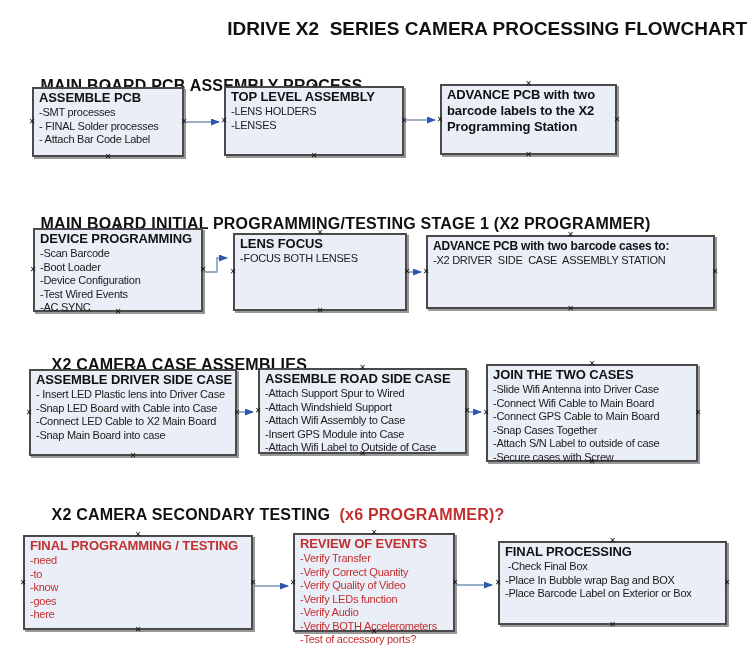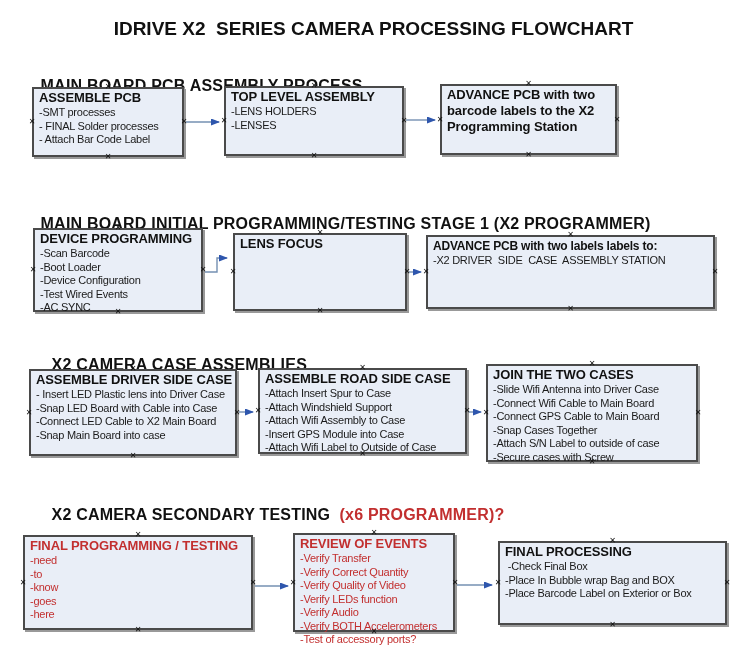--- a/index.html
+++ b/index.html
@@ -1,18 +1,18 @@
 <!DOCTYPE html>
 <html><head>
 <meta charset="utf-8">
 <style>
   html,body{margin:0;padding:0;background:#fff;}
   .stage{position:relative;width:747px;height:662px;background:#ffffff;
          font-family:"Liberation Sans",sans-serif;overflow:hidden;}
-  .page-title{position:absolute;top:18px;left:0;width:747px;text-align:center;
+  .page-title{position:absolute;top:18px;left:0;width:747px;text-align:right;
               font-size:19px;font-weight:bold;color:#111;white-space:pre;}
   .sec-heading{position:absolute;font-size:16px;font-weight:bold;color:#111;
                white-space:pre;letter-spacing:.2px;}
   .sec-heading .red{color:#c22f2f;}
   .fbox{position:absolute;box-sizing:border-box;background:#e9eef7;
         border:2px solid #4a4a4a;box-shadow:2px 2px 0 #999999;
         padding:1px 5px 2px 5px;}
   .bx-title{font-size:13px;font-weight:bold;line-height:16px;color:#111;
             white-space:nowrap;letter-spacing:-.1px;}
   .bx-title.wrap{white-space:normal;}
@@ -83,48 +83,49 @@
     <div class="bx-item">-Device Configuration</div>
     <div class="bx-item">-Test Wired Events</div>
     <div class="bx-item">-AC SYNC</div>
   <span class="handle h-top">✕</span>
       <span class="handle h-bottom">✕</span>
       <span class="handle h-left">✕</span>
       <span class="handle h-right">✕</span>
     </div>
   <div class="fbox" style="left:233px;top:233px;width:174px;height:78px;">
     <div class="bx-title">LENS FOCUS</div>
+    <div class="bx-item">-FOCUS BOTH LENSES</div>
   <span class="handle h-top">✕</span>
       <span class="handle h-bottom">✕</span>
       <span class="handle h-left">✕</span>
       <span class="handle h-right">✕</span>
     </div>
   <div class="fbox" style="left:426px;top:235px;width:289px;height:74px;">
-    <div class="bx-title tight">ADVANCE PCB with two labels labels to:</div>
+    <div class="bx-title tight">ADVANCE PCB with two barcode cases to:</div>
     <div class="bx-item">-X2 DRIVER  SIDE  CASE  ASSEMBLY STATION</div>
   <span class="handle h-top">✕</span>
       <span class="handle h-bottom">✕</span>
       <span class="handle h-left">✕</span>
       <span class="handle h-right">✕</span>
     </div>
 
   <div class="fbox" style="left:29px;top:369px;width:208px;height:87px;">
     <div class="bx-title">ASSEMBLE DRIVER SIDE CASE</div>
     <div class="bx-item">- Insert LED Plastic lens into Driver Case</div>
     <div class="bx-item">-Snap LED Board with Cable into Case</div>
     <div class="bx-item">-Connect LED Cable to X2 Main Board</div>
     <div class="bx-item">-Snap Main Board into case</div>
   <span class="handle h-top">✕</span>
       <span class="handle h-bottom">✕</span>
       <span class="handle h-left">✕</span>
       <span class="handle h-right">✕</span>
     </div>
   <div class="fbox" style="left:258px;top:368px;width:209px;height:86px;">
     <div class="bx-title">ASSEMBLE ROAD SIDE CASE</div>
-    <div class="bx-item">-Attach Insert Spur to Case</div>
+    <div class="bx-item">-Attach Support Spur to Wired</div>
     <div class="bx-item">-Attach Windshield Support</div>
     <div class="bx-item">-Attach Wifi Assembly to Case</div>
     <div class="bx-item">-Insert GPS Module into Case</div>
     <div class="bx-item">-Attach Wifi Label to Outside of Case</div>
   <span class="handle h-top">✕</span>
       <span class="handle h-bottom">✕</span>
       <span class="handle h-left">✕</span>
       <span class="handle h-right">✕</span>
     </div>
   <div class="fbox" style="left:486px;top:364px;width:212px;height:98px;">

